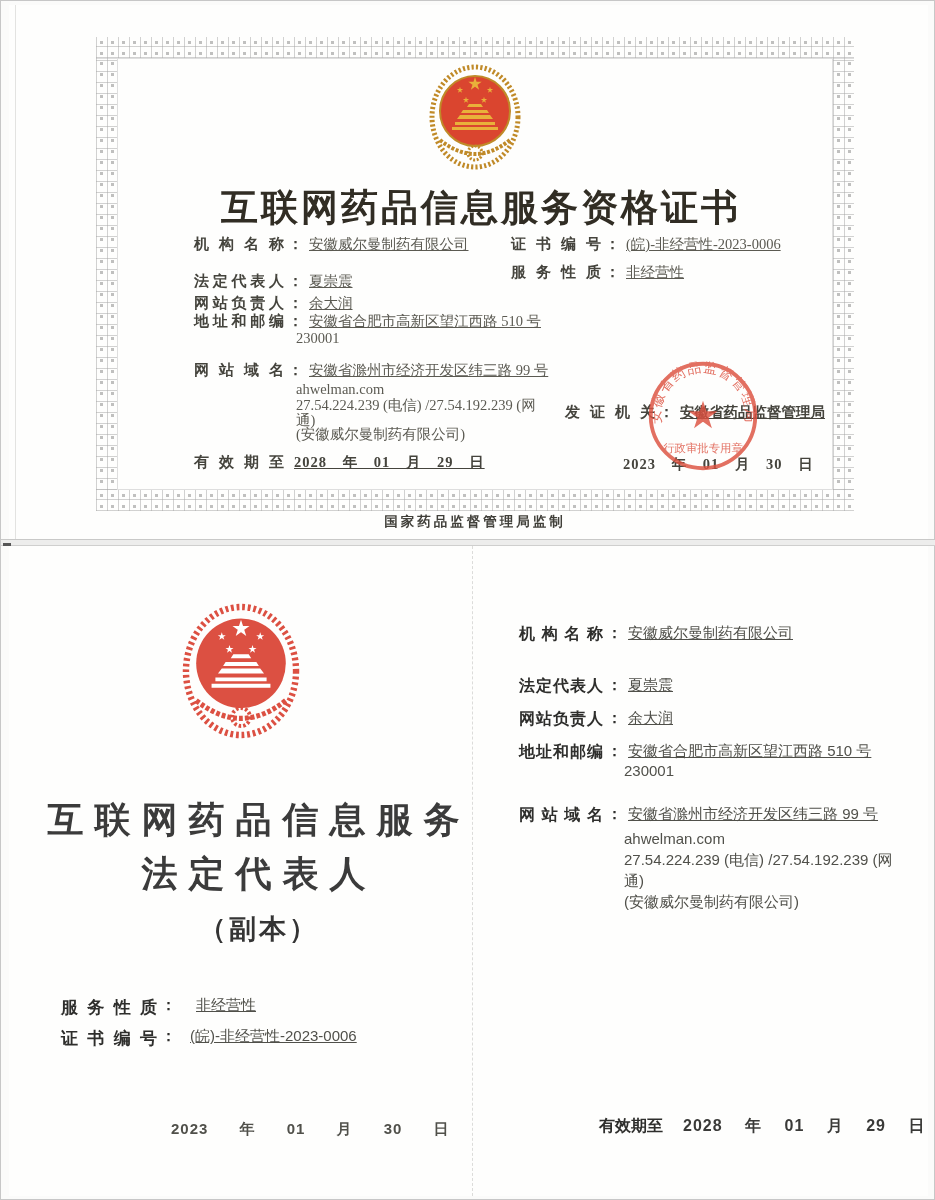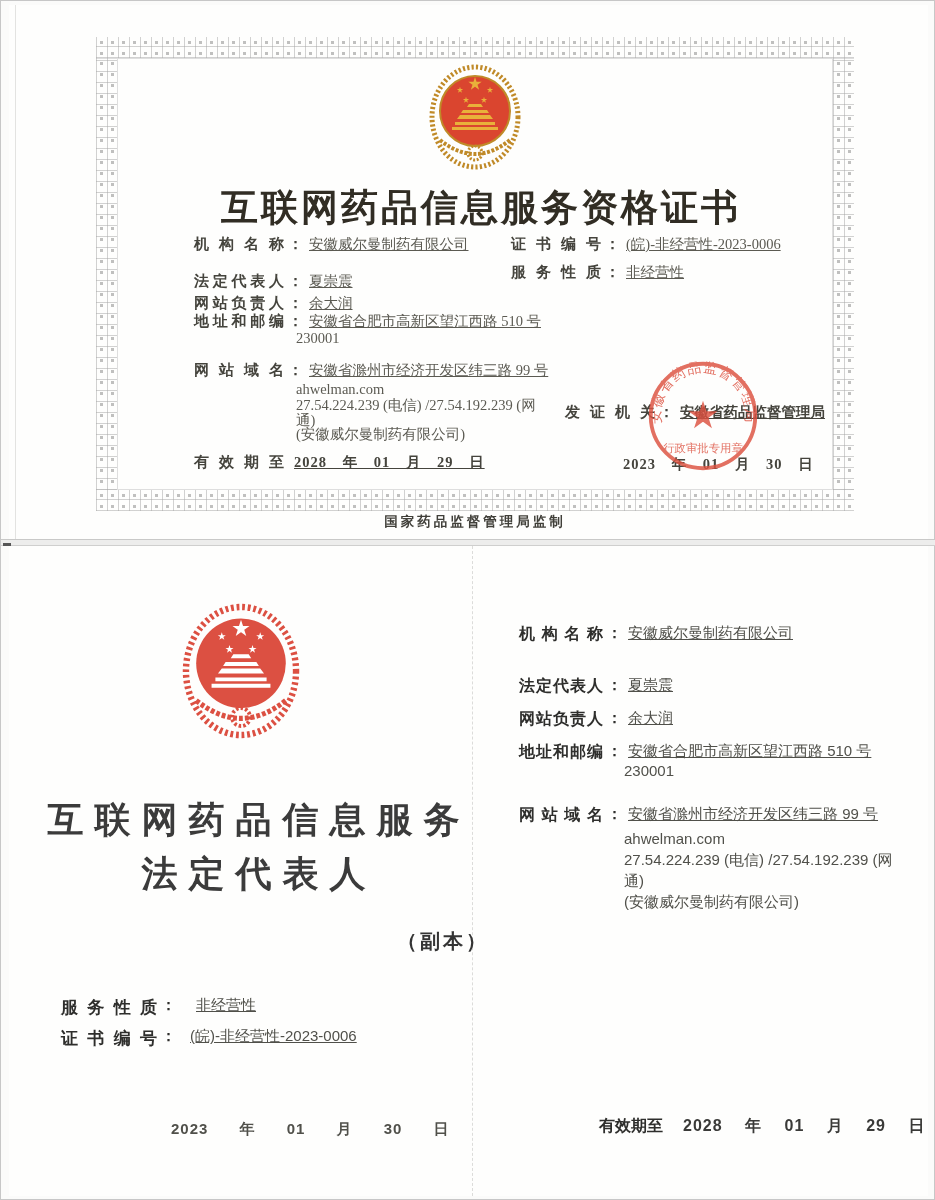--- a/index.html
+++ b/index.html
@@ -55,22 +55,22 @@
   .tick{position:absolute;left:2px;top:542px;width:8px;height:3px;background:#555;}
 
   
   .page2{position:absolute;left:8px;top:545px;width:919px;height:650px;background:#fefefd;
     font-family:"Liberation Sans","DejaVu Sans",sans-serif;}
   .fold{position:absolute;left:463px;top:0;bottom:0;width:0;border-left:1px dashed #dcdcda;}
   .p2-emblem{left:168px;top:52px;width:128px;height:146px;}
   .p2-title{position:absolute;left:20px;width:460px;text-align:center;font-weight:bold;color:#3b3b3b;}
   .p2-title-1{top:250px;font-size:36px;letter-spacing:11px;}
   .p2-title-2{top:304px;font-size:36px;letter-spacing:11px;}
-  .p2-subtitle{position:absolute;left:20px;top:382px;width:460px;text-align:right;
-    font-size:20px;font-weight:bold;color:#343434;letter-spacing:3px;}
+  .p2-subtitle{position:absolute;left:20px;top:365px;width:460px;text-align:center;
+    font-size:27px;font-weight:bold;color:#343434;letter-spacing:3px;}
 
   .p2 .lbl{color:#2e2e2c;}
   .p2 .colon{color:#2e2e2c;}
   .p2 .val{font-size:15px;color:#50504a;}
   .lblL{width:96px;font-size:17px;}   
   .lblR{width:84px;font-size:16px;}   
   .lbl-plain{font-weight:bold;color:#2e2e2c;font-size:16px;}
   .p2 .cont{font-size:15px;color:#50504a;}
   .p2-date{font-size:16px;font-weight:bold;color:#3a3a38;word-spacing:26px;letter-spacing:1px;}
   .p2-valid-date{font-size:16px;font-weight:bold;color:#3a3a38;word-spacing:17px;letter-spacing:1px;}

